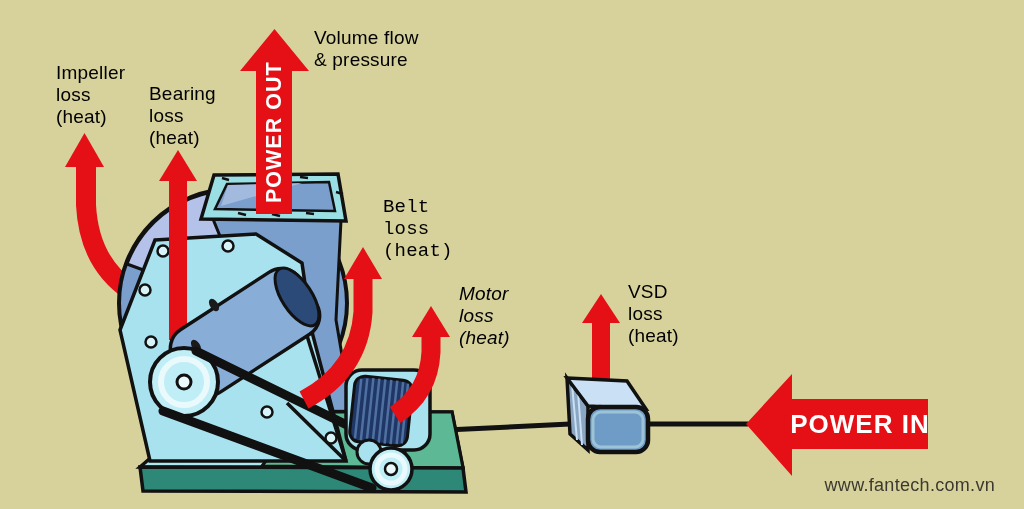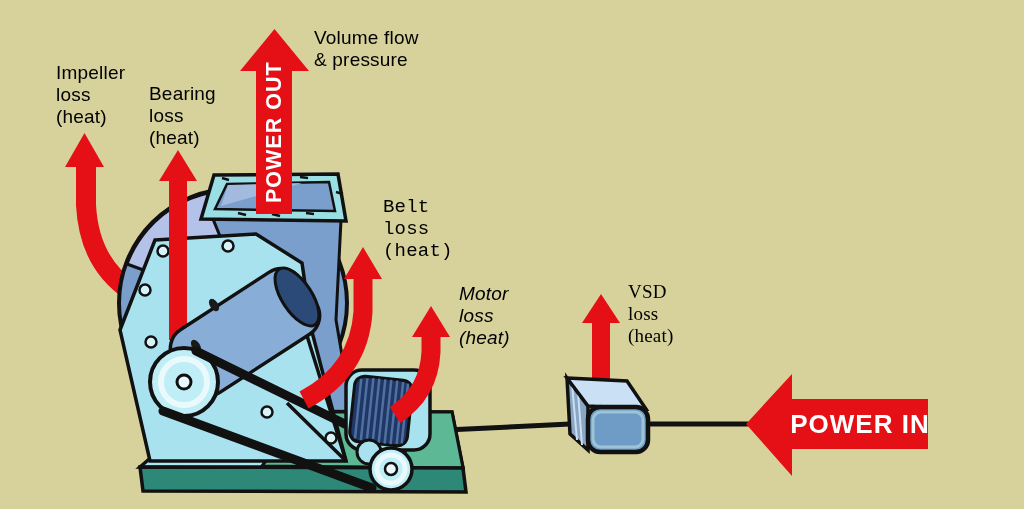--- a/index.html
+++ b/index.html
@@ -170,17 +170,18 @@
 loss
 (heat)</div>
   <div class="label" style="left:314px;top:27px;">Volume flow
 &amp; pressure</div>
   <div class="label" style="left:383px;top:196px;font-family:Liberation Mono, monospace;">Belt
 loss
 (heat)</div>
   <div class="label" style="left:459px;top:283px;font-style:italic;">Motor
 loss
 (heat)</div>
-  <div class="label" style="left:628px;top:281px;font-family:Liberation Serif, serif;">VSD
+  <div class="label" style="left:628px;top:281px;">VSD
 loss
 (heat)</div>
 
+  <div class="watermark">www.fantech.com.vn</div>
 </div>
 
 </body></html>

